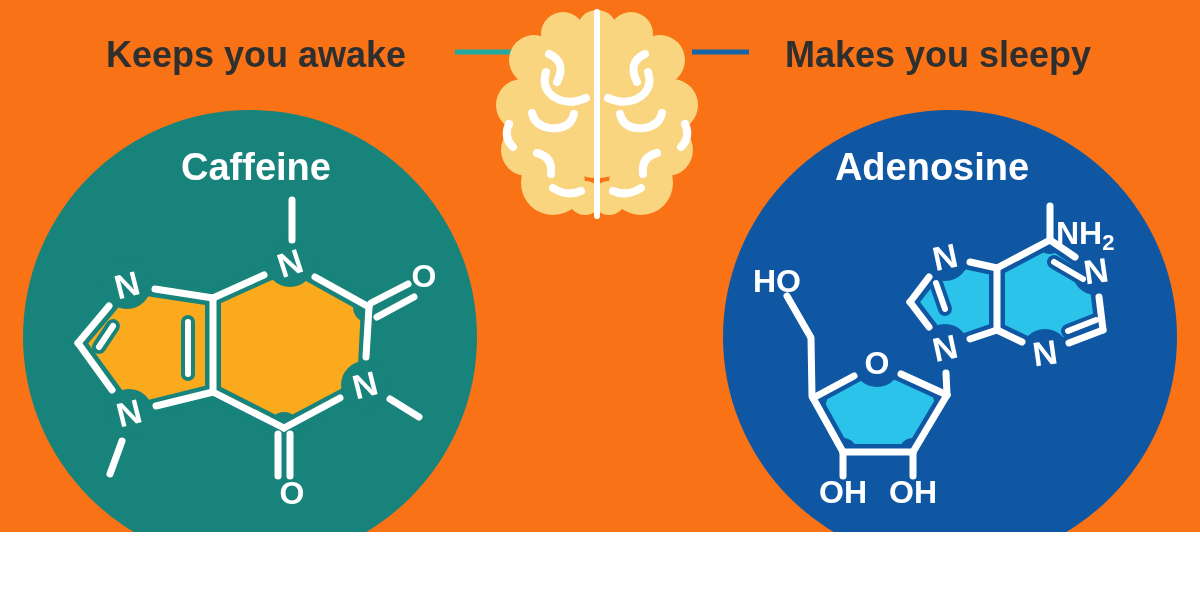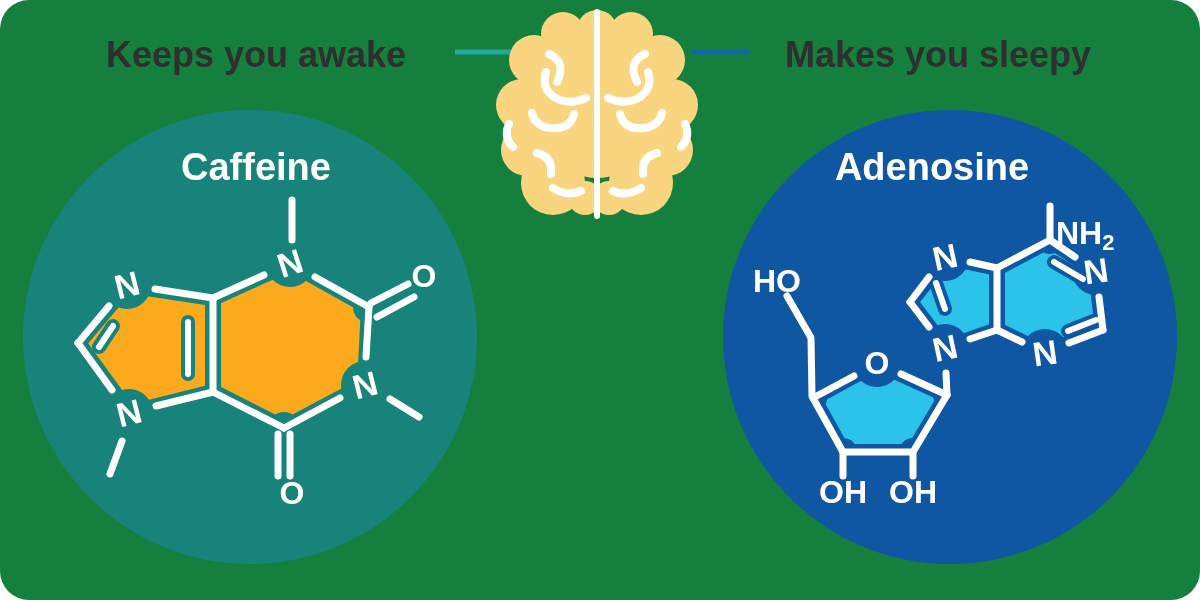--- a/index.html
+++ b/index.html
@@ -1,17 +1,17 @@
 <!DOCTYPE html>
 <html><head>
 <meta charset="utf-8">
 <style>
   html,body{margin:0;padding:0;background:#ffffff;}
-  .stage{position:relative;width:1200px;height:600px;background:#15803d;overflow:hidden;
-         font-family:"Liberation Sans",sans-serif;border-radius:29px;}
+  .stage{position:relative;width:1200px;height:532px;background:#f97316;overflow:hidden;
+         font-family:"Liberation Sans",sans-serif;}
   svg{position:absolute;left:0;top:0;}
   .heading{font-family:"Liberation Sans",sans-serif;font-size:36px;font-weight:700;}
   .title{font-family:"Liberation Sans",sans-serif;font-size:38px;font-weight:700;fill:#ffffff;}
   .atom{font-family:"Liberation Sans",sans-serif;font-size:34px;font-weight:700;fill:#ffffff;
         text-anchor:middle;dominant-baseline:central;}
   .atom-start{text-anchor:start;}
   .sub{font-size:22px;}
   .bond{stroke:#ffffff;stroke-width:7;stroke-linecap:round;fill:none;}
   .bond-thin{stroke:#ffffff;stroke-width:6;stroke-linecap:round;fill:none;}
   .casing{fill:none;stroke-width:16;stroke-linejoin:round;stroke-linecap:round;}

